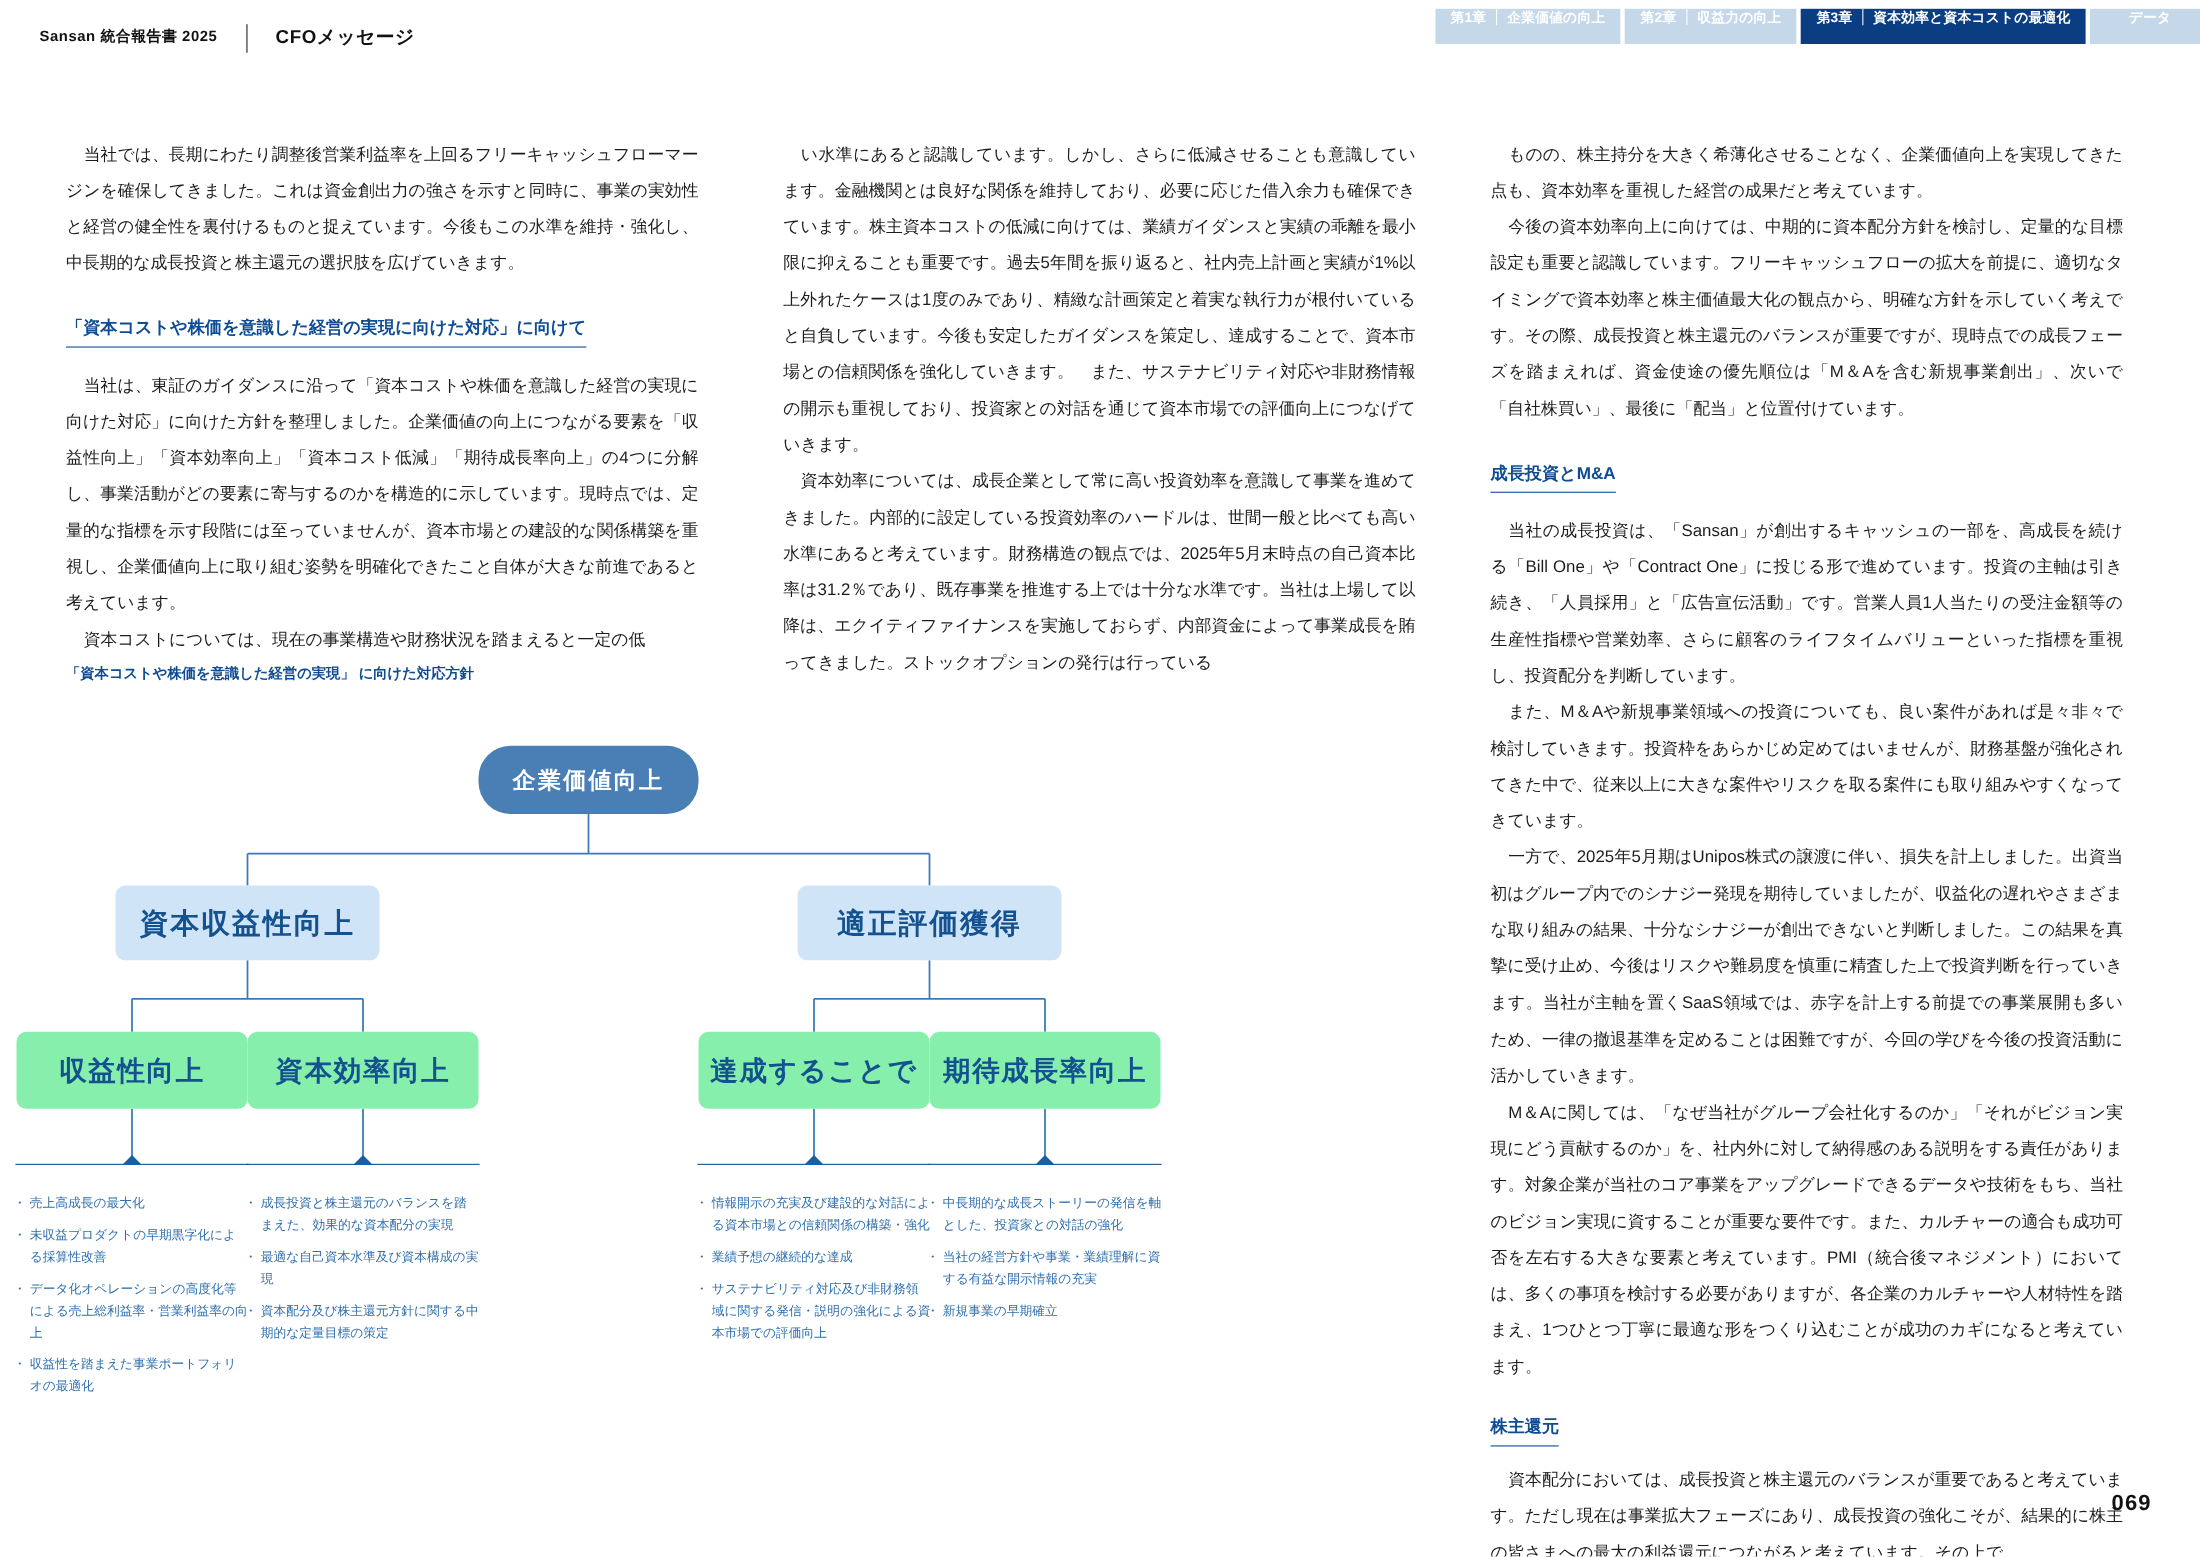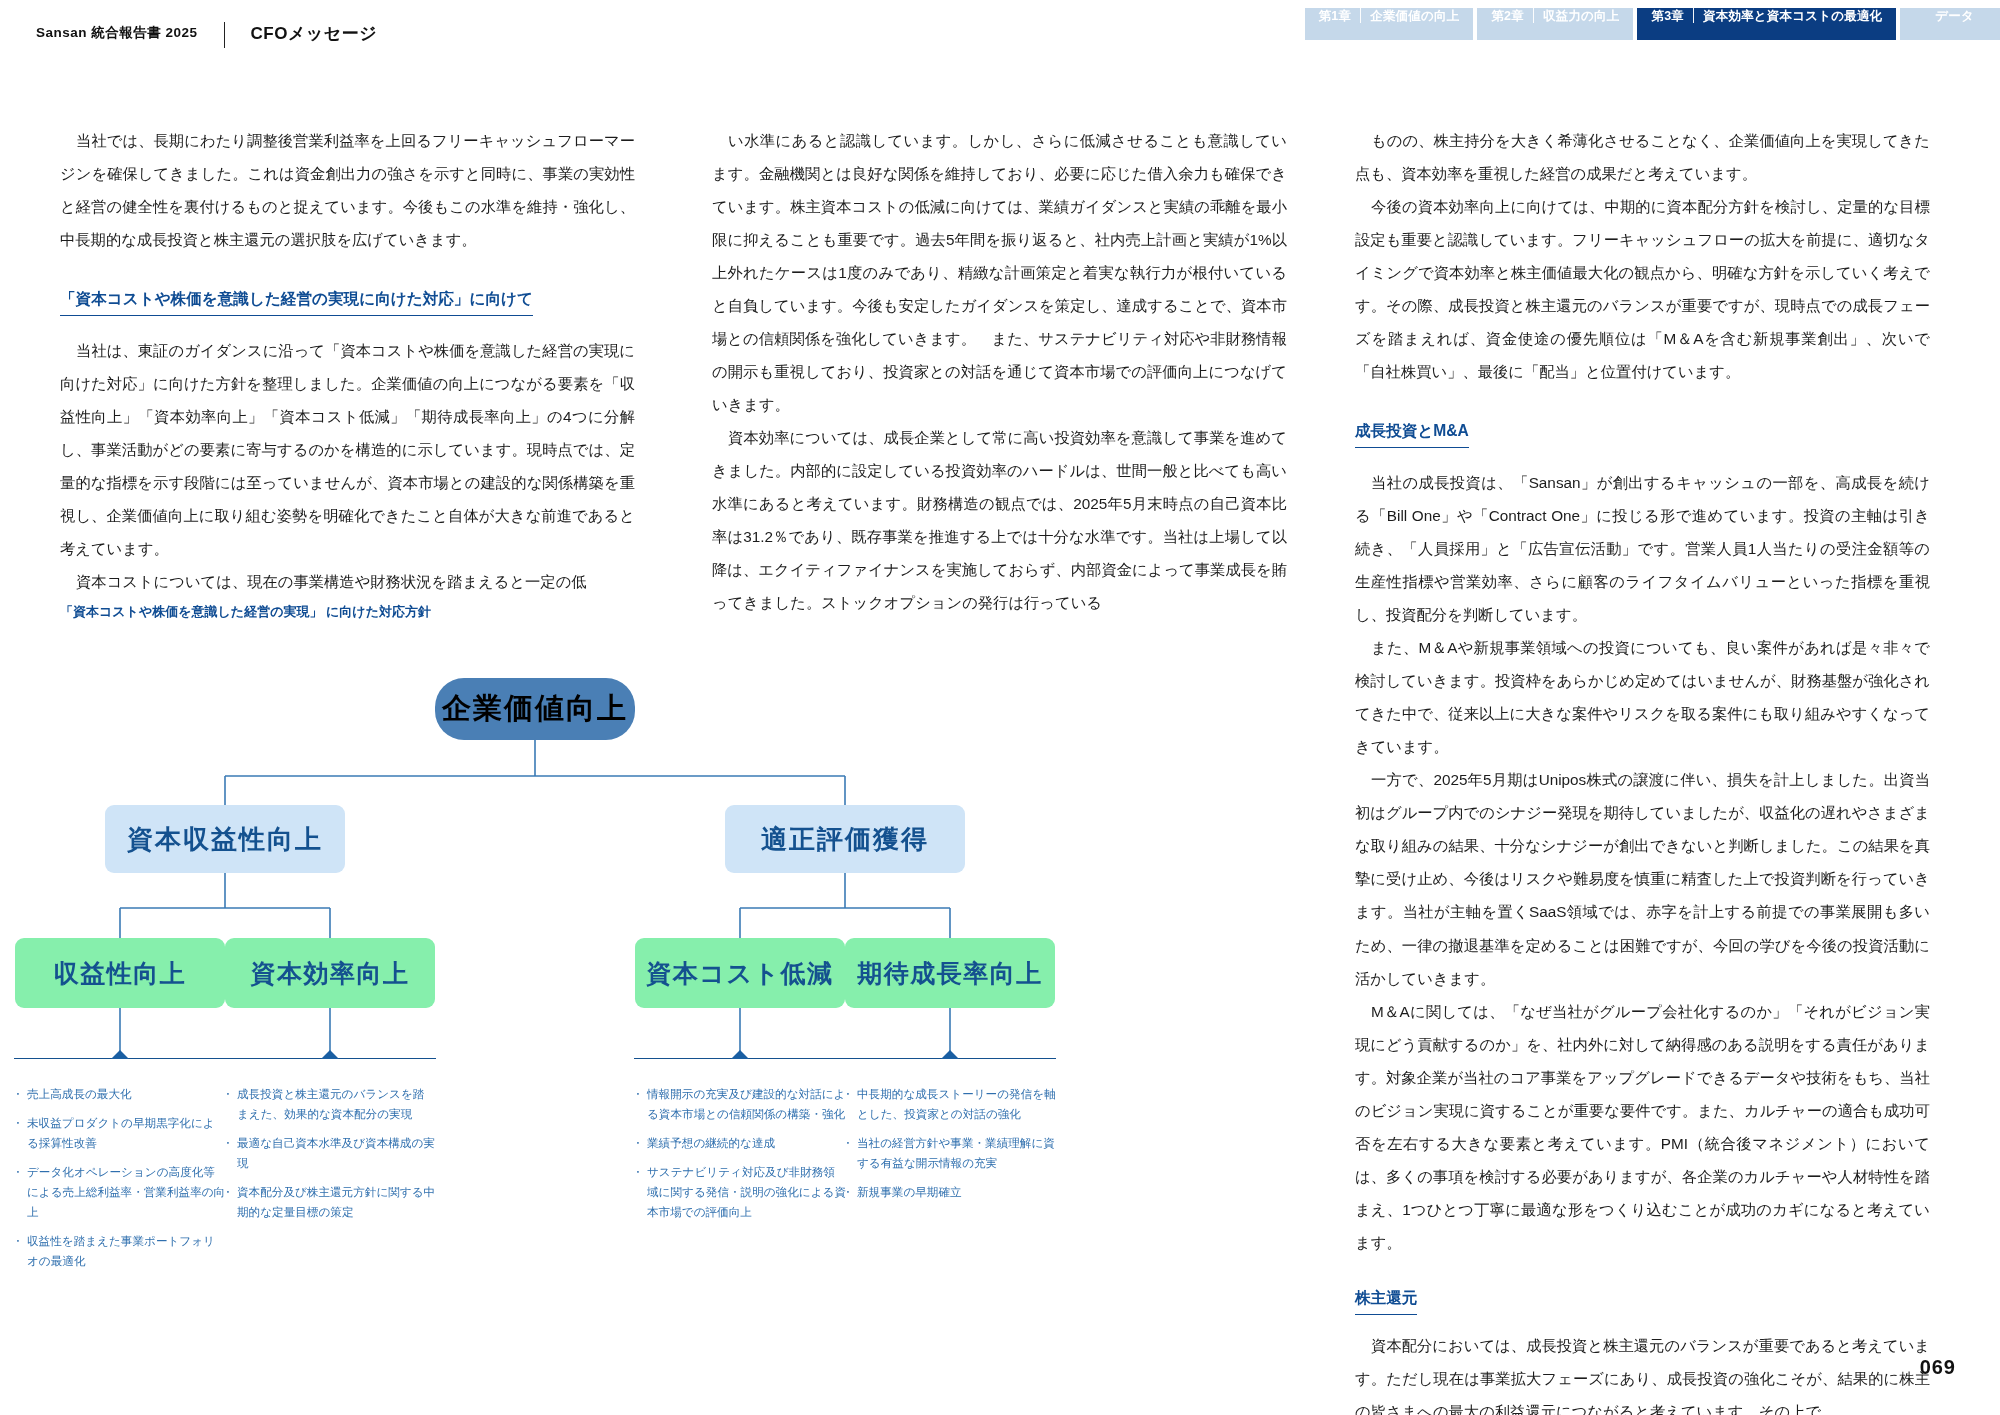--- a/index.html
+++ b/index.html
@@ -78,21 +78,21 @@
     position:absolute;left:60px;top:660px;width:1230px;height:660px;
   }
   .dg-svg{position:absolute;left:0;top:0;width:1230px;height:660px;}
   .node{
     position:absolute;box-sizing:border-box;
     display:flex;align-items:center;justify-content:center;
     border-radius:9px;
     font-weight:700;text-align:center;white-space:nowrap;
   }
   .node.lvl1{
-    background:#4a7fb5;color:#000000;font-size:29px;letter-spacing:2px;border-radius:29px;
+    background:#4a7fb5;color:#ffffff;font-size:21px;letter-spacing:2px;border-radius:29px;
   }
   .node.lvl2{
     background:#cfe4f7;color:#14518f;font-size:26px;letter-spacing:2px;
   }
   .node.lvl3{
     background:#86efac;color:#14518f;font-size:25px;letter-spacing:1.5px;
   }
   .bullets{
     position:absolute;width:212px;
     font-size:11.6px;line-height:1.72;color:#2f6fae;
@@ -222,21 +222,21 @@
     <span>適正評価獲得</span>
   </div>
 
   <div class="node lvl3" style="left:-45px;top:278px;width:210px;height:70px;">
     <span>収益性向上</span>
   </div>
   <div class="node lvl3" style="left:165px;top:278px;width:210px;height:70px;">
       <span>資本効率向上</span>
     </div>
   <div class="node lvl3" style="left:575px;top:278px;width:210px;height:70px;">
-      <span>資本コスト低減</span>
+      <span>達成することで</span>
     </div>
   <div class="node lvl3" style="left:785px;top:278px;width:210px;height:70px;">
       <span>期待成長率向上</span>
     </div>
 
   <div class="bullets" style="left:-46px;top:398px;">
     <div class="bl-rule">
         <span class="bl-tri"></span>
       </div>
     <ul class="bl-list">

